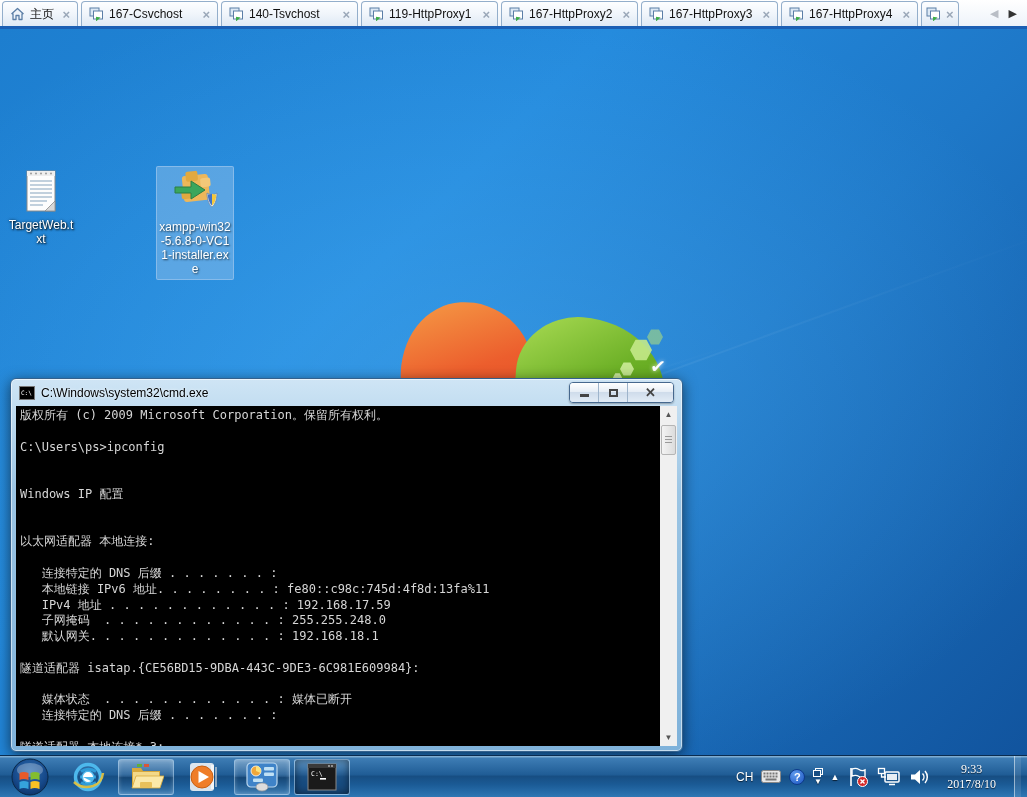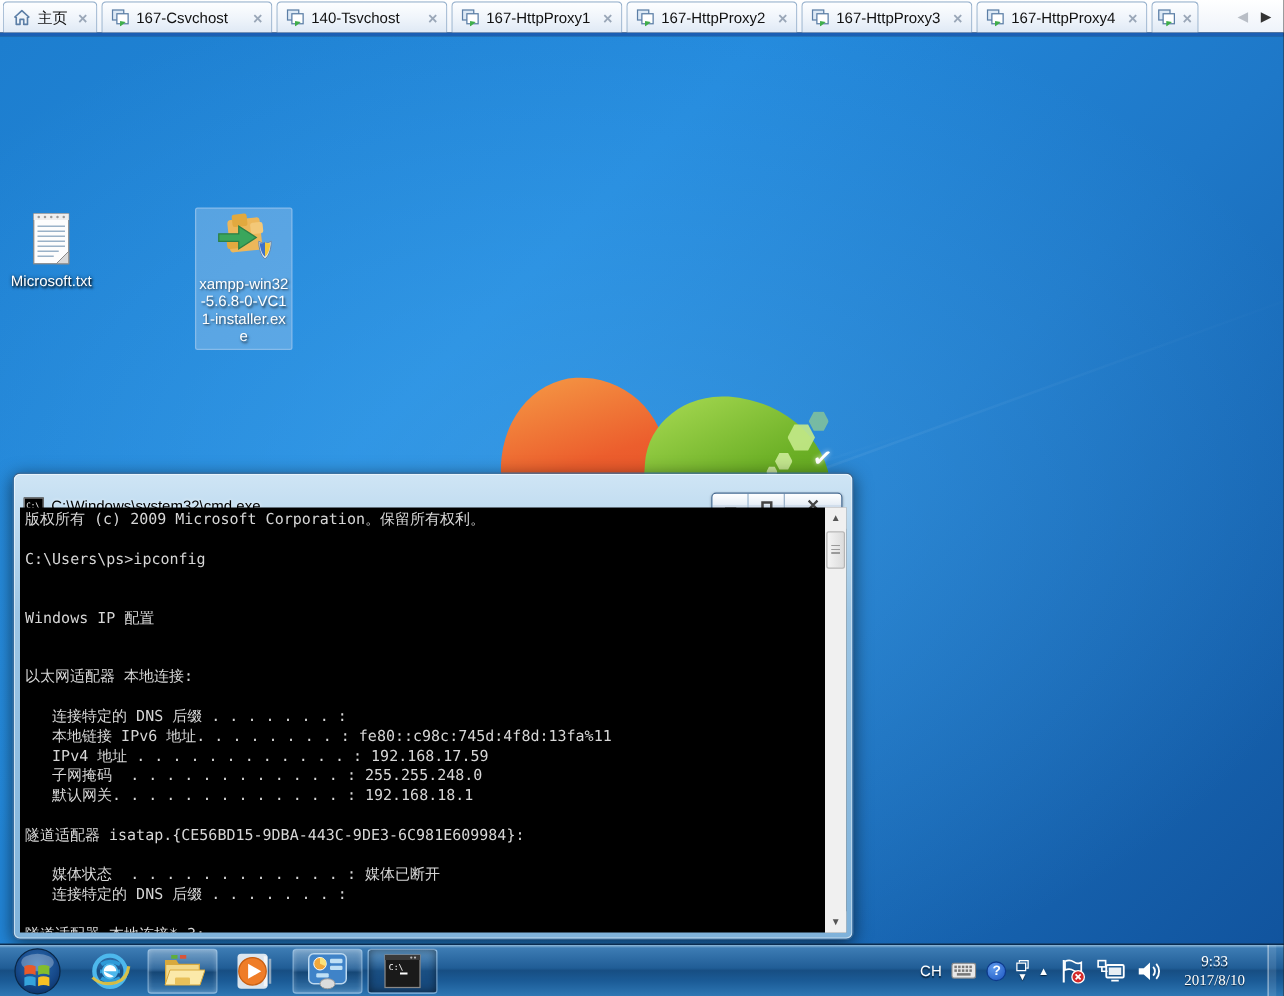--- a/index.html
+++ b/index.html
@@ -82,21 +82,21 @@
   }
   #icon-xampp .dlabel { text-shadow:1px 1px 2px rgba(0,0,0,0.7); }
 
   
   .cmdwin {
     position:absolute; left:10px; top:349px; width:673px; height:374px;
     background:linear-gradient(#cfe5f5,#9cc5e4 30%,#7fb2da);
     border:1px solid #34618c; border-radius:6px;
     box-shadow:0 3px 14px rgba(0,0,0,0.55), inset 0 0 0 1px rgba(255,255,255,0.55);
   }
-  .cmd-titlebar { position:absolute; left:0; top:12px; right:0; height:27px; display:flex; align-items:center; padding:0 8px; }
+  .cmd-titlebar { position:absolute; left:0; top:0; right:0; height:27px; display:flex; align-items:center; padding:0 8px; }
   .cmd-title-icon {
     width:16px; height:14px; background:#000; border:1px solid #777; flex:none;
     color:#fff; font-family:"DejaVu Sans Mono",monospace; font-size:6px; line-height:12px; padding-left:1px;
   }
   .cmd-title-text { margin-left:6px; color:#000; font-size:12px; text-shadow:0 0 3px rgba(255,255,255,0.9); }
   .caption-group { margin-left:auto; display:flex; border:1px solid #46688e; border-radius:4px; overflow:hidden; box-shadow:0 1px 2px rgba(0,0,0,0.3); }
   .cap-btn {
     width:29px; height:19px; display:flex; align-items:center; justify-content:center;
     background:linear-gradient(#ffffff,#e7eef6 45%,#cfdceb 50%,#e2ecf6);
     border-right:1px solid #9eb4cb;
@@ -199,21 +199,21 @@
     </div>
 
     <div class="tab session">
       <span class="tab-icon">
         <svg width="15" height="14" viewBox="0 0 15 14">
             <rect x="1" y="1" width="9" height="8" fill="#dde9f5" stroke="#5b7ea6"></rect>
             <rect x="4.5" y="4" width="9" height="8" fill="#fff" stroke="#5b7ea6"></rect>
             <path d="M5 13 L11 13 L8 9.5 Z" fill="#3fae49" transform="rotate(-40 8 11)"></path>
           </svg>
       </span>
-      <span class="tab-label">167-HttpProxy1</span>
+      <span class="tab-label">119-HttpProxy1</span>
       <span class="tab-close">×</span>
     </div>
 
     <div class="tab session">
       <span class="tab-icon">
         <svg width="15" height="14" viewBox="0 0 15 14">
             <rect x="1" y="1" width="9" height="8" fill="#dde9f5" stroke="#5b7ea6"></rect>
             <rect x="4.5" y="4" width="9" height="8" fill="#fff" stroke="#5b7ea6"></rect>
             <path d="M5 13 L11 13 L8 9.5 Z" fill="#3fae49" transform="rotate(-40 8 11)"></path>
           </svg>
@@ -291,21 +291,21 @@
             <line x1="13" y1="14" x2="35" y2="14"></line>
               <line x1="13" y1="18" x2="35" y2="18"></line>
               <line x1="13" y1="22" x2="35" y2="22"></line>
               <line x1="13" y1="26" x2="35" y2="26"></line>
               <line x1="13" y1="30" x2="35" y2="30"></line>
               <line x1="13" y1="34" x2="30" y2="34"></line>
               <line x1="13" y1="38" x2="26" y2="38"></line>
           </g>
         </svg>
       </span>
-      <span class="dlabel">Microsoft.txt</span>
+      <span class="dlabel">TargetWeb.txt</span>
     </div>
 
     <div class="dicon" id="icon-xampp">
       <span class="glyph">
         <svg width="48" height="48" viewBox="0 0 48 48">
           <g transform="rotate(-6 24 20)">
             <rect x="12" y="6" width="26" height="26" rx="3" fill="#edb75a"></rect>
             <rect x="16" y="2" width="12" height="10" rx="2" fill="#e2a93f"></rect>
             <rect x="30" y="10" width="10" height="9" rx="2" fill="#f3c878"></rect>
             <rect x="10" y="20" width="10" height="9" rx="2" fill="#e2a93f"></rect>

